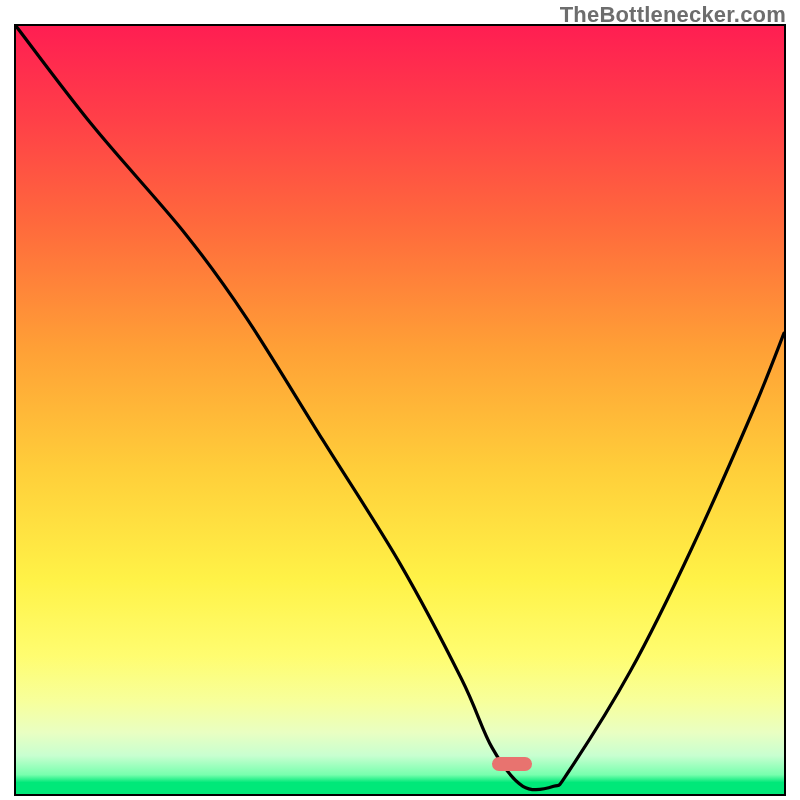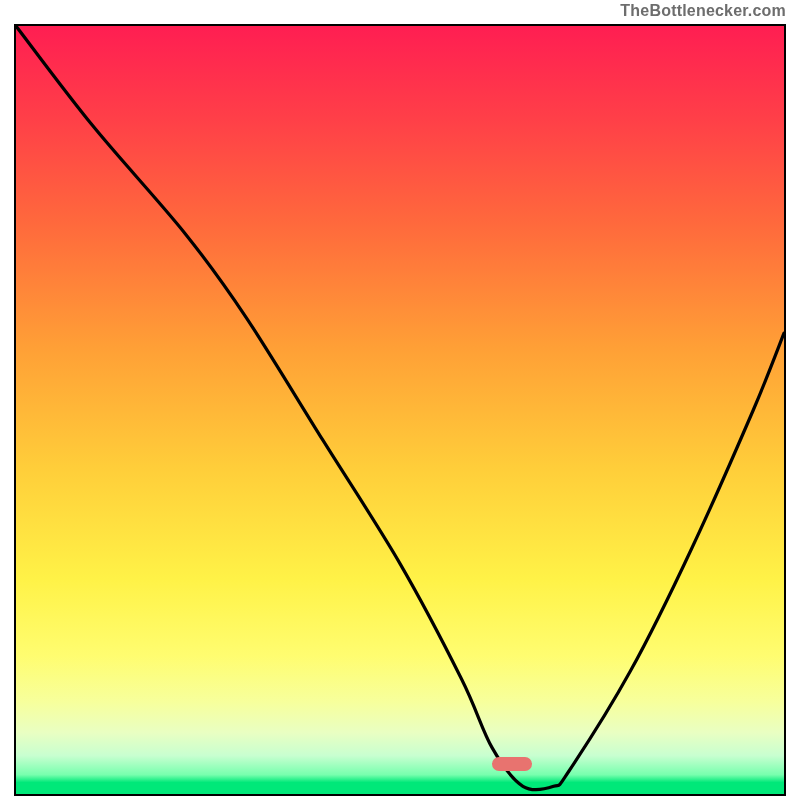--- a/index.html
+++ b/index.html
@@ -53,21 +53,21 @@
   .marker {
     position: absolute;
     width: 40px;
     height: 14px;
     border-radius: 7px;
   }
   .watermark {
     position: absolute;
     top: 2px;
     right: 14px;
-    font-size: 16px;
+    font-size: 22px;
     font-weight: 600;
     color: #6d6d6d;
     letter-spacing: 0.2px;
   }
 </style>
 </head>
 <body>
 
 <div class="watermark">TheBottlenecker.com</div>
 

